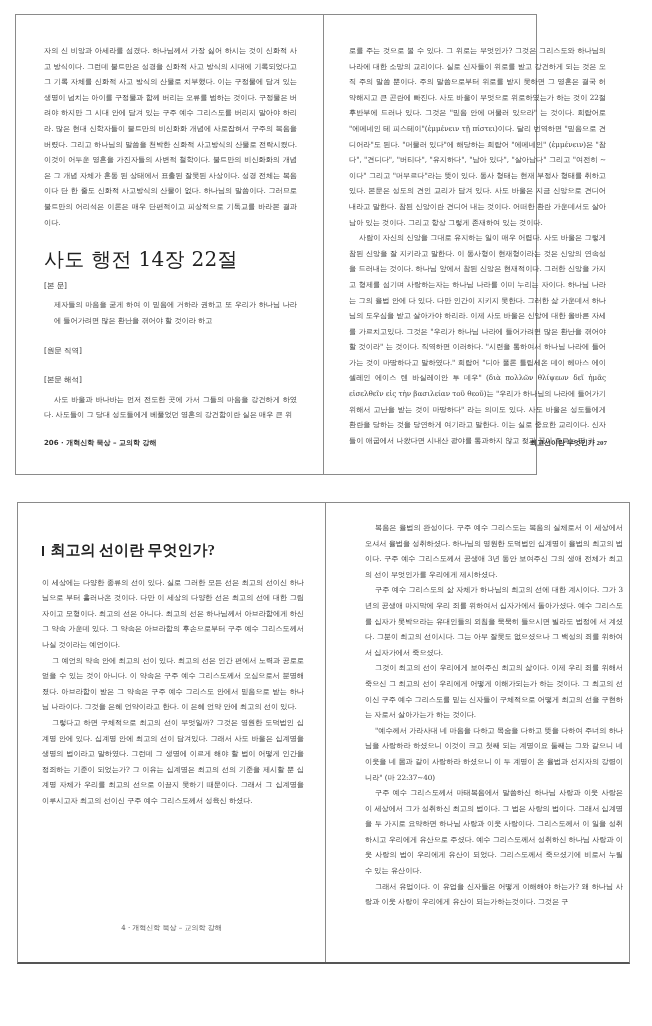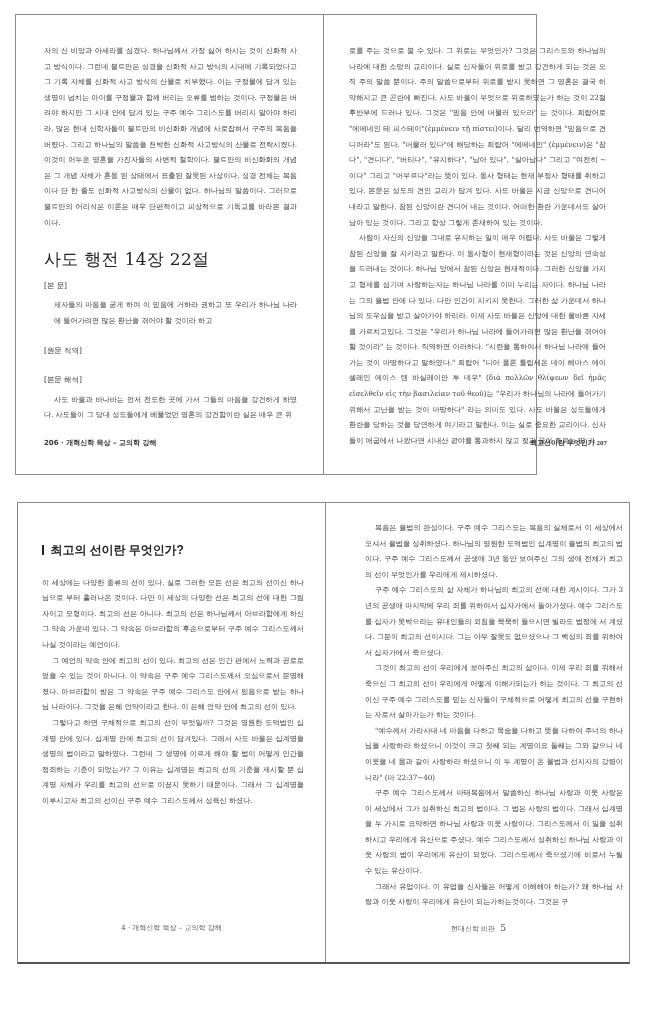--- a/index.html
+++ b/index.html
@@ -11,27 +11,27 @@
   .divider { position:absolute; top:0; bottom:0; width:0; border-left:1px solid #8a8a8a; }
   .spread.top .divider { left:307px; }
   .spread.bottom .divider { left:307px; }
   .page { position:absolute; top:0; bottom:0; box-sizing:border-box; }
   .page.left { left:0; width:307px; }
   .page.right { left:308px; width:305px; }
   .body-text { position:absolute; font-size:7.2px; line-height:15.6px; color:#3a3a3a;
                text-align:justify; letter-spacing:-0.05px; }
   .body-text p { margin:0; }
   .body-text p.indent { text-indent:10px; }
-  .section-title { font-size:17px; color:#222; margin:0; font-weight:normal; letter-spacing:0.3px; }
+  .section-title { font-size:20px; color:#222; margin:0; font-weight:normal; letter-spacing:0.3px; }
   .label { font-family:"DejaVu Sans", "Liberation Sans", sans-serif; font-size:7.5px; color:#333; margin:14px 0 4px 0; }
   .block { padding-left:10px; }
   .footer { position:absolute; font-family:"DejaVu Sans", "Liberation Sans", sans-serif;
             font-size:7px; color:#333; font-weight:bold; }
   .footer.light { font-weight:normal; font-family:"DejaVu Serif","Liberation Serif",serif; color:#555; }
-  .chapter-title { font-family:Liberation Sans, sans-serif; font-size:12px; color:#222; margin:0 0 16px 0; }
+  .chapter-title { font-family:Liberation Serif, serif; font-size:15px; color:#222; margin:0 0 16px 0; }
   .chapter-title .bar { display:inline-block; width:1.5px; height:10px; background:#222; margin-right:7px; vertical-align:-1px; }
 </style>
 </head>
 <body>
 
 <div class="spread top">
   <div class="divider"></div>
 
   <div class="page left">
     <div class="body-text" style="left:28px; top:28px; width:253px;">
@@ -70,18 +70,14 @@
 
   <div class="page right">
     <div class="body-text" style="left:39px; top:17px; width:258px;">
       <p class="indent">복음은 율법의 완성이다. 구주 예수 그리스도는 복음의 실체로서 이 세상에서 오셔서 율법을 성취하셨다. 하나님의 영원한 도덕법인 십계명이 율법의 최고의 법이다. 구주 예수 그리스도께서 공생애 3년 동안 보여주신 그의 생애 전체가 최고의 선이 무엇인가를 우리에게 제시하셨다.</p>
       <p class="indent">구주 예수 그리스도의 삶 자체가 하나님의 최고의 선에 대한 계시이다. 그가 3년의 공생애 마지막에 우리 죄를 위하여서 십자가에서 돌아가셨다. 예수 그리스도를 십자가 못박으라는 유대인들의 외침을 묵묵히 들으시면 빌라도 법정에 서 계셨다. 그분이 최고의 선이시다. 그는 아무 잘못도 없으셨으나 그 백성의 죄를 위하여서 십자가에서 죽으셨다.</p>
       <p class="indent">그것이 최고의 선이 우리에게 보여주신 최고의 삶이다. 이제 우리 죄를 위해서 죽으신 그 최고의 선이 우리에게 어떻게 이해가되는가 하는 것이다. 그 최고의 선이신 구주 예수 그리스도를 믿는 신자들이 구체적으로 어떻게 최고의 선을 구현하는 자로서 살아가는가 하는 것이다.</p>
       <p class="indent">"예수께서 가라사대 네 마음을 다하고 목숨을 다하고 뜻을 다하여 주너의 하나님을 사랑하라 하셨으니 이것이 크고 첫째 되는 계명이요 둘째는 그와 같으니 네 이웃을 네 몸과 같이 사랑하라 하셨으니 이 두 계명이 온 율법과 선지자의 강령이니라" (마 22:37~40)</p>
       <p class="indent">구주 예수 그리스도께서 마태복음에서 말씀하신 하나님 사랑과 이웃 사랑은 이 세상에서 그가 성취하신 최고의 법이다. 그 법은 사랑의 법이다. 그래서 십계명을 두 가지로 요약하면 하나님 사랑과 이웃 사랑이다. 그리스도께서 이 일을 성취하시고 우리에게 유산으로 주셨다. 예수 그리스도께서 성취하신 하나님 사랑과 이웃 사랑의 법이 우리에게 유산이 되었다. 그리스도께서 죽으셨기에 비로서 누릴 수 있는 유산이다.</p>
       <p class="indent">그래서 유업이다. 이 유업을 신자들은 어떻게 이해해야 하는가? 왜 하나님 사랑과 이웃 사랑이 우리에게 유산이 되는가하는것이다. 그것은 구</p>
     </div>
-    <div class="footer light" style="left:0; right:0; text-align:center; top:420px;">
-      <span>현대신학 비판</span>
-      <span style="font-size:9px; margin-left:3px;">5</span>
-    </div>
   </div>
 </div>
 
 </body></html>

